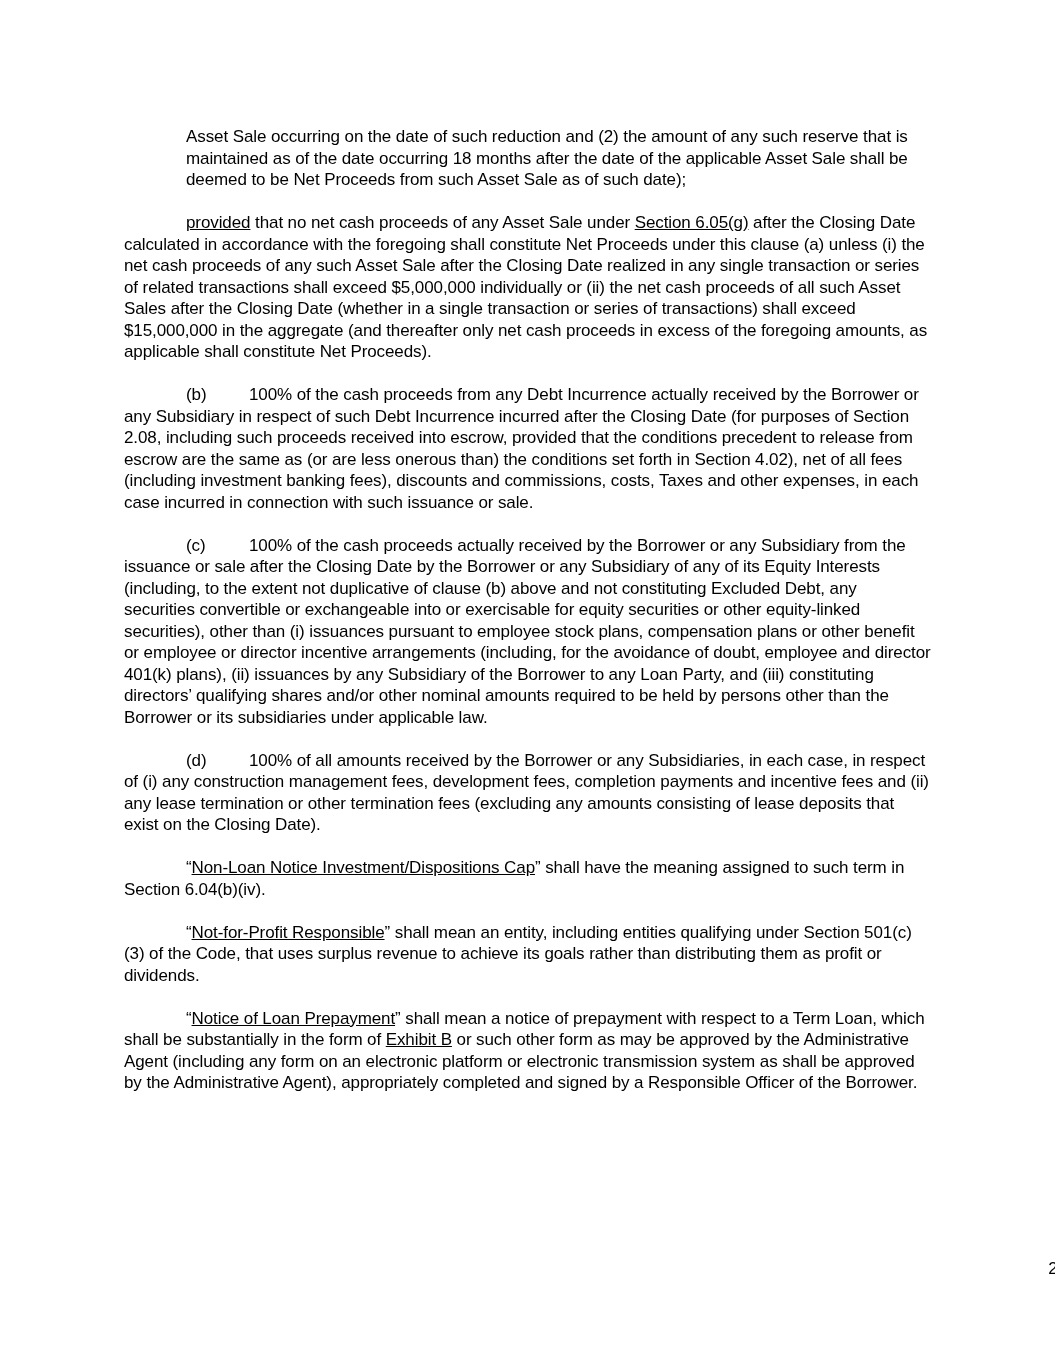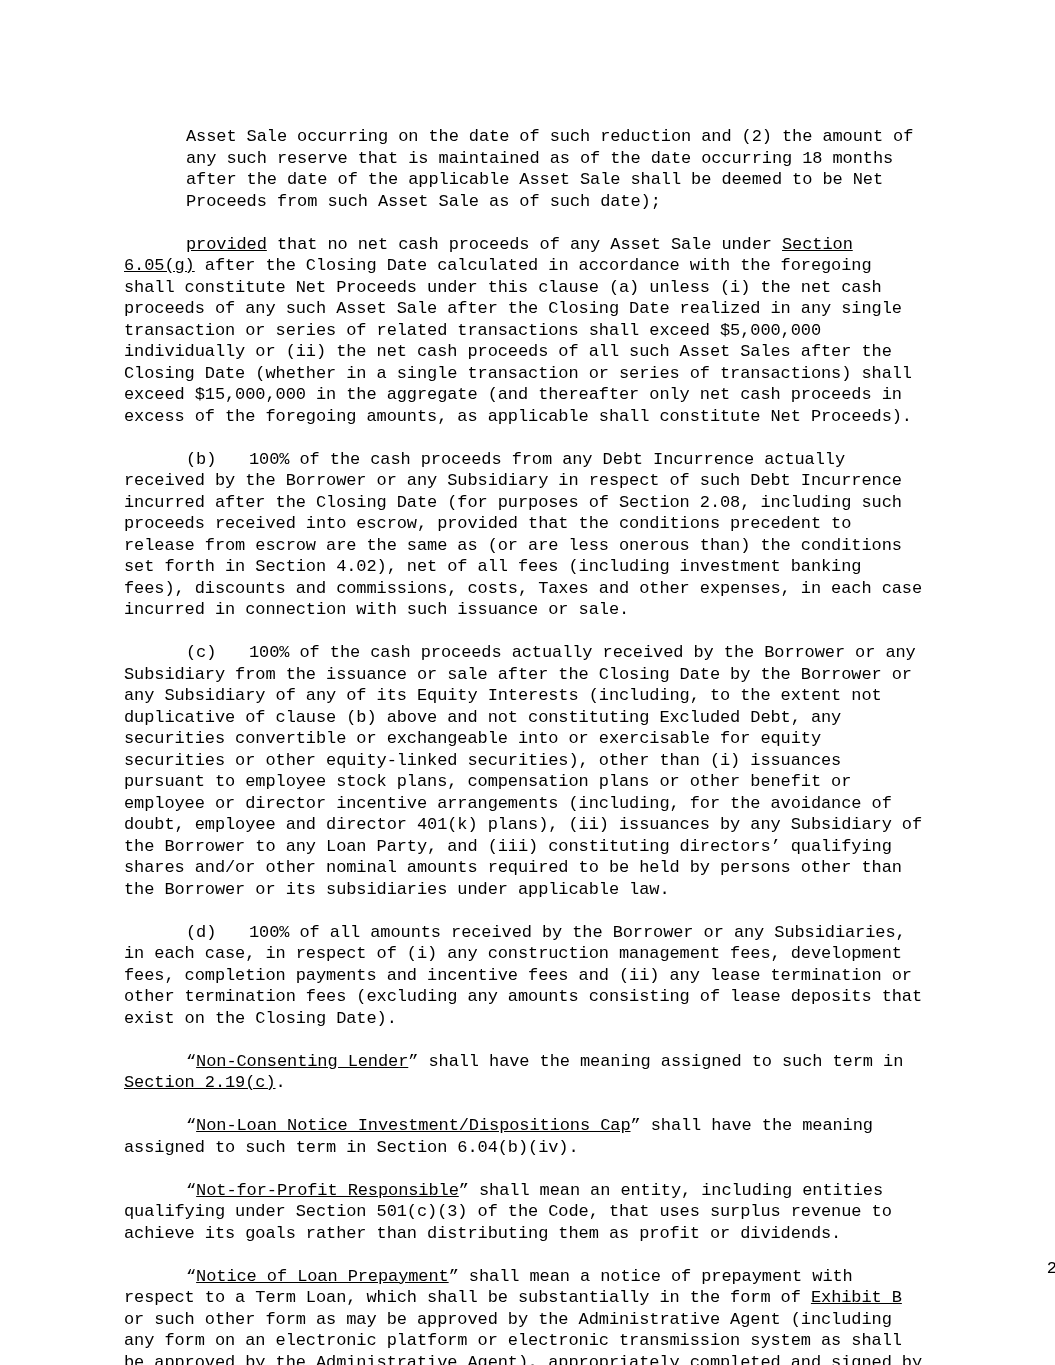--- a/index.html
+++ b/index.html
@@ -6,21 +6,21 @@
     margin: 0;
     padding: 0;
     background: #ffffff;
   }
   .page {
     position: relative;
     width: 1055px;
     height: 1365px;
     background: #ffffff;
     color: #000000;
-    font-family: Liberation Mono, monospace;
+    font-family: Liberation Sans, sans-serif;
     font-size: 17px;
     line-height: 21.5px;
     letter-spacing: -0.1px;
     overflow: hidden;
   }
   .content {
     position: absolute;
     left: 124px;
     top: 126px;
     width: 807px;
@@ -54,19 +54,18 @@
 </head>
 <body>
 
 <div class="page">
   <div class="content">
     <p class="indent-block"><span>Asset Sale occurring on the date of such reduction and (2) the amount of any such reserve that is maintained as of the date occurring 18 months after the date of the applicable Asset Sale shall be deemed to be Net Proceeds from such Asset Sale as of such date);</span></p>
     <p class="first-line-indent"><span class="u">provided</span><span> that no net cash proceeds of any Asset Sale under </span><span class="u">Section 6.05(g)</span><span> after the Closing Date calculated in accordance with the foregoing shall constitute Net Proceeds under this clause (a) unless (i) the net cash proceeds of any such Asset Sale after the Closing Date realized in any single transaction or series of related transactions shall exceed $5,000,000 individually or (ii) the net cash proceeds of all such Asset Sales after the Closing Date (whether in a single transaction or series of transactions) shall exceed $15,000,000 in the aggregate (and thereafter only net cash proceeds in excess of the foregoing amounts, as applicable shall constitute Net Proceeds).</span></p>
     <p class="first-line-indent"><span class="para-label">(b)</span><span>100% of the cash proceeds from any Debt Incurrence actually received by the Borrower or any Subsidiary in respect of such Debt Incurrence incurred after the Closing Date (for purposes of Section 2.08, including such proceeds received into escrow, provided that the conditions precedent to release from escrow are the same as (or are less onerous than) the conditions set forth in Section 4.02), net of all fees (including investment banking fees), discounts and commissions, costs, Taxes and other expenses, in each case incurred in connection with such issuance or sale.</span></p>
     <p class="first-line-indent"><span class="para-label">(c)</span><span>100% of the cash proceeds actually received by the Borrower or any Subsidiary from the issuance or sale after the Closing Date by the Borrower or any Subsidiary of any of its Equity Interests (including, to the extent not duplicative of clause (b) above and not constituting Excluded Debt, any securities convertible or exchangeable into or exercisable for equity securities or other equity-linked securities), other than (i) issuances pursuant to employee stock plans, compensation plans or other benefit or employee or director incentive arrangements (including, for the avoidance of doubt, employee and director 401(k) plans), (ii) issuances by any Subsidiary of the Borrower to any Loan Party, and (iii) constituting directors’ qualifying shares and/or other nominal amounts required to be held by persons other than the Borrower or its subsidiaries under applicable law.</span></p>
     <p class="first-line-indent"><span class="para-label">(d)</span><span>100% of all amounts received by the Borrower or any Subsidiaries, in each case, in respect of (i) any construction management fees, development fees, completion payments and incentive fees and (ii) any lease termination or other termination fees (excluding any amounts consisting of lease deposits that exist on the Closing Date).</span></p>
-    <p class="first-line-indent"><span>“</span><span class="u">Non-Consenting Lender</span><span>” shall have the meaning assigned to such term in </span><span class="u">Section 2.19(c)</span><span>.</span></p>
     <p class="first-line-indent"><span>“</span><span class="u">Non-Loan Notice Investment/Dispositions Cap</span><span>” shall have the meaning assigned to such term in Section 6.04(b)(iv).</span></p>
     <p class="first-line-indent"><span>“</span><span class="u">Not-for-Profit Responsible</span><span>” shall mean an entity, including entities qualifying under Section 501(c)(3) of the Code, that uses surplus revenue to achieve its goals rather than distributing them as profit or dividends.</span></p>
     <p class="first-line-indent"><span>“</span><span class="u">Notice of Loan Prepayment</span><span>” shall mean a notice of prepayment with respect to a Term Loan, which shall be substantially in the form of </span><span class="u">Exhibit B</span><span> or such other form as may be approved by the Administrative Agent (including any form on an electronic platform or electronic transmission system as shall be approved by the Administrative Agent), appropriately completed and signed by a Responsible Officer of the Borrower.</span></p>
   </div>
   <div class="footer">25</div>
 </div>
 
 </body></html>

